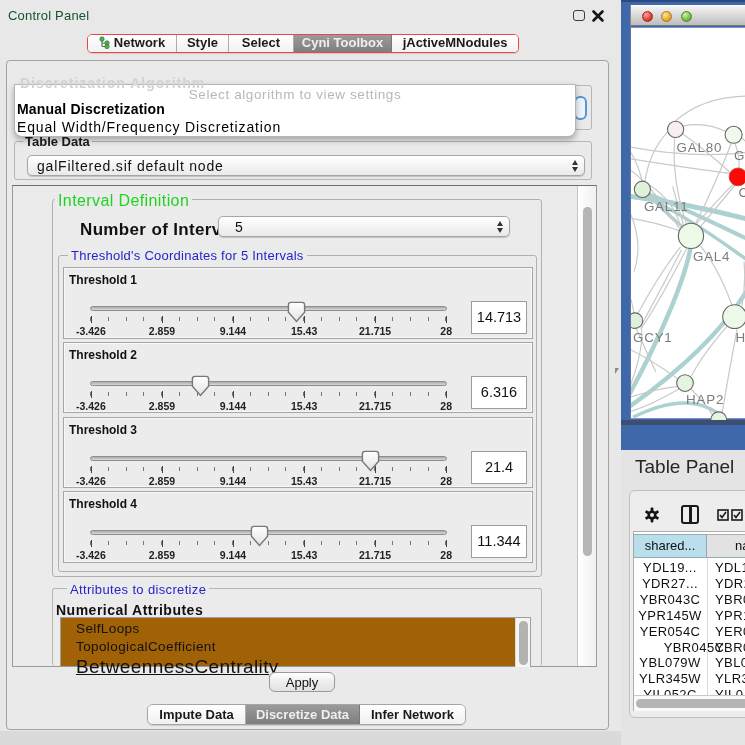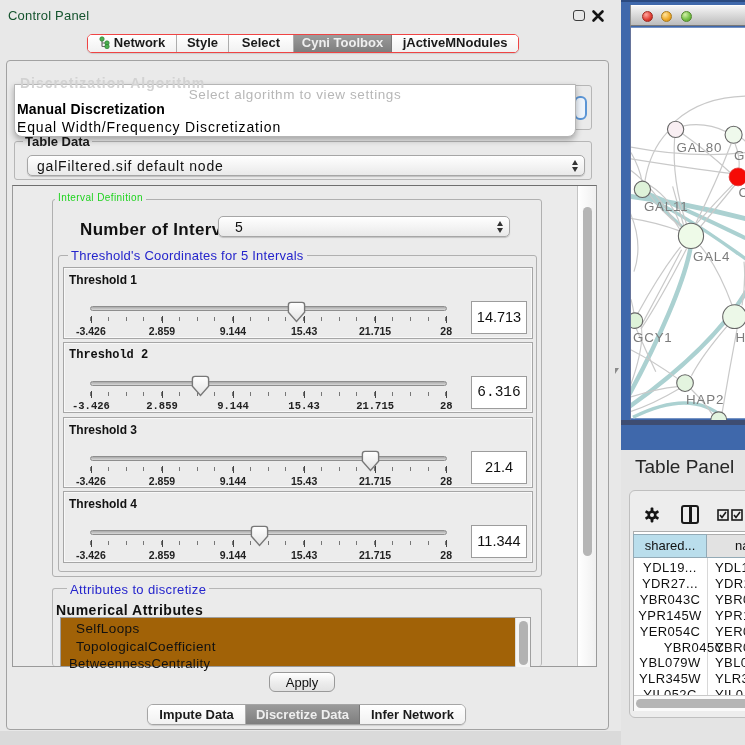--- a/index.html
+++ b/index.html
@@ -68,21 +68,21 @@
 <div class="abs" style="left:17px;top:119px;font-size:14px;color:#000;letter-spacing:0.85px;">Equal Width/Frequency Discretization</div>
 
 <div class="abs" style="left:20px;top:75px;font-size:14px;font-weight:bold;color:#d2d2d2;letter-spacing:1px;">Discretization Algorithm</div>
 
 <div class="abs" style="left:12px;top:185px;width:585px;height:482px;border:1px solid #9a9a9a;border-top-color:#6f6f6f;background:#ebebeb;"></div>
 
 <div class="abs" style="left:577px;top:186px;width:19px;height:480px;background:linear-gradient(to right,#ffffff,#f0f0f0);border-left:1px solid #c4c4c4;"></div>
 <div class="abs" style="left:582.5px;top:207px;width:9px;height:349px;background:#b5b5b5;border-radius:4.5px;"></div>
 
 <div class="grp" style="left:52px;top:199px;width:490px;height:378px;border-color:#b0b0b0;"></div>
-<div class="gtitle" style="left:55px;top:192px;color:#1fd31f;background:#ebebeb;font-size:10px;letter-spacing:0.4px;">Interval Definition</div>
+<div class="gtitle" style="left:55px;top:192px;color:#1fd31f;background:#ebebeb;font-size:16px;letter-spacing:0.4px;">Interval Definition</div>
 
 <div class="abs" style="left:80px;top:220px;font-size:17px;font-weight:bold;letter-spacing:0.35px;">Number of Intervals</div>
 <div class="combo" style="left:218px;top:215.5px;width:292px;height:21px;">
   <div class="cbtext" style="left:16px;line-height:20px;">5</div>
   <div class="updn up" style="right:6px;top:4px;"></div>
   <div class="updn dn" style="right:6px;top:11.5px;"></div>
 </div>
 
 <div class="grp" style="left:57.5px;top:255px;width:479px;height:317px;border-color:#b0b0b0;"></div>
 <div class="gtitle" style="left:68px;top:248px;color:#2424cc;background:#ebebeb;letter-spacing:0.25px;">Threshold's Coordinates for 5 Intervals</div>
@@ -107,21 +107,21 @@
     <svg class="thumb" style="left:222.5px" width="20" height="22" viewBox="0 0 20 22">
       <defs>
         <linearGradient id="tg0" x1="0" y1="0" x2="0" y2="1">
           <stop offset="0" stop-color="#ffffff"></stop>
           <stop offset="1" stop-color="#e3e3e3"></stop>
         </linearGradient>
       </defs>
       <path d="M4,1.4 H15 Q17.6,1.4 17.6,4 V11.2 L9.5,20.4 L1.4,11.2 V4 Q1.4,1.4 4,1.4 Z" fill="url(#tg0)" stroke="#787878" stroke-width="1.4"></path>
     </svg>
   </div>
-<div class="trow" style="top:341.8px;font-family:Liberation Mono, monospace;">
+<div class="trow" style="top:341.8px;">
     <div class="tlabel">Threshold 2</div>
     <div class="track"></div>
     <div class="minticks"></div>
     <div class="majtick" style="left:26.9px"></div>
     <div class="slabel" style="left:-3.1000000000000014px">-3.426</div>
     <div class="majtick" style="left:98px"></div>
     <div class="slabel" style="left:68px">2.859</div>
     <div class="majtick" style="left:169px"></div>
     <div class="slabel" style="left:139px">9.144</div>
     <div class="majtick" style="left:240.1px"></div>
@@ -195,21 +195,21 @@
       <path d="M4,1.4 H15 Q17.6,1.4 17.6,4 V11.2 L9.5,20.4 L1.4,11.2 V4 Q1.4,1.4 4,1.4 Z" fill="url(#tg3)" stroke="#787878" stroke-width="1.4"></path>
     </svg>
   </div>
 
 <div class="grp" style="left:52px;top:588px;width:490px;height:78px;border-bottom:none;"></div>
 <div class="gtitle" style="left:67px;top:581.5px;color:#2424cc;background:#ebebeb;letter-spacing:0.35px;">Attributes to discretize</div>
 <div class="abs" style="left:56px;top:601.5px;font-size:14px;font-weight:bold;letter-spacing:0.5px;">Numerical Attributes</div>
 <div class="abs" style="left:60px;top:617px;width:471px;height:49px;background:#a16207;border:1px solid #9f9f9f;border-bottom:none;">
   <div class="abs" style="left:15px;top:3px;font-size:13.5px;letter-spacing:0.4px;">SelfLoops</div>
   <div class="abs" style="left:15px;top:20.5px;font-size:13.5px;letter-spacing:0.4px;">TopologicalCoefficient</div>
-  <div class="abs" style="left:8px;top:38px;font-size:13px;letter-spacing:0.4px;">BetweennessCentrality</div>
+  <div class="abs" style="left:15px;top:38px;font-size:19px;letter-spacing:0.4px;text-decoration:underline;">BetweennessCentrality</div>
   <div class="abs" style="right:0;top:0;width:15px;height:49px;background:#f5f5f5;border-left:1px solid #dcdcdc;"></div>
   <div class="abs" style="right:2.5px;top:3px;width:9px;height:44px;background:#b2b2b2;border-radius:4.5px;"></div>
 </div>
 
 <div class="abs" style="left:269px;top:671.5px;width:66px;height:20.5px;border:1px solid #999;border-radius:6px;background:linear-gradient(#ffffff,#ececec 55%,#e2e2e2);text-align:center;line-height:19px;font-size:13px;color:#111;">Apply</div>
 
 <div class="abs" style="left:147px;top:704px;width:319px;height:21px;border:1px solid #a5a5a5;border-radius:6px;overflow:hidden;background:#fff;box-shadow:0 1px 1px rgba(0,0,0,0.12);line-height:19px;">
   <div class="seg" style="width:98px;">Impute Data</div>
   <div class="seg sel" style="width:114px;">Discretize Data</div>
   <div class="seg" style="width:105px;border-right:none;">Infer Network</div>

